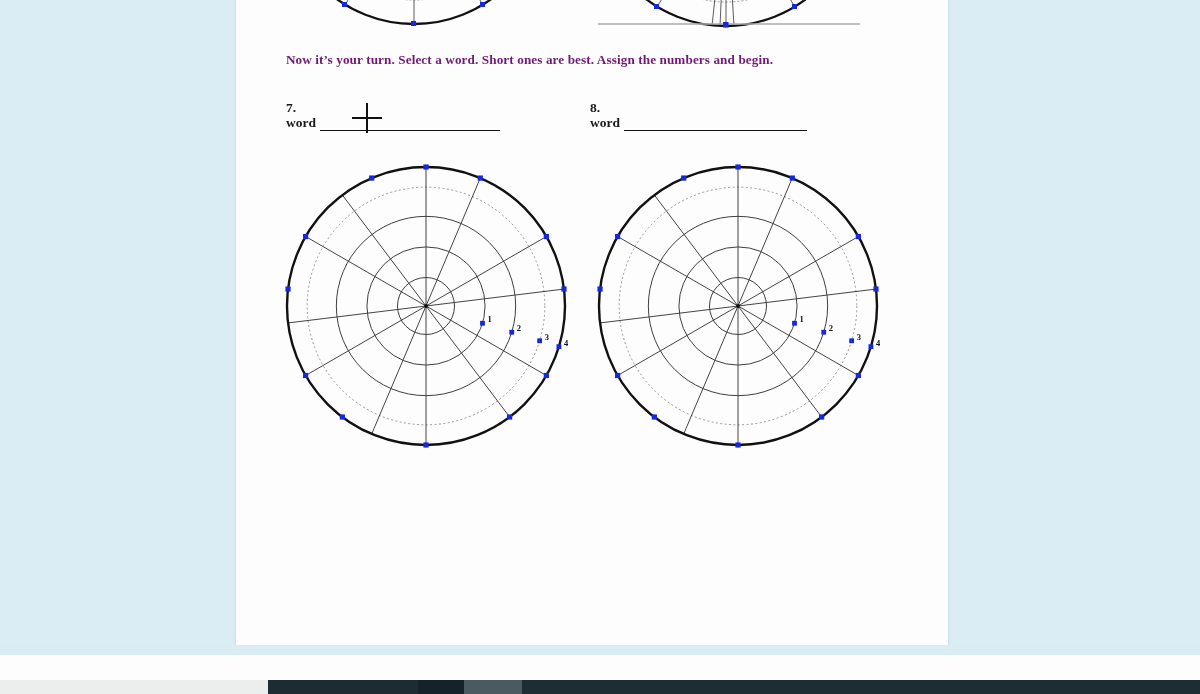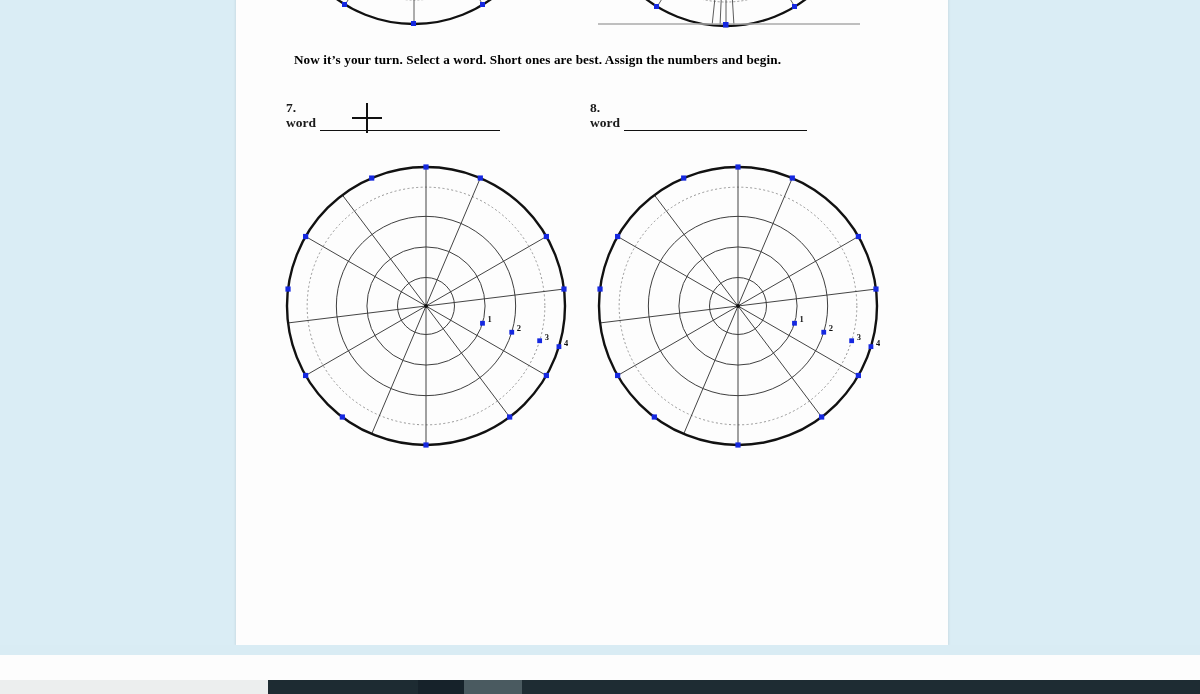--- a/index.html
+++ b/index.html
@@ -49,24 +49,23 @@
   .top-clip svg { display: block; }
 
   
   #instruction {
     position: absolute;
     left: 50px;
     top: 60px;
     font-family: "Liberation Serif", serif;
     font-size: 13.2px;
     font-weight: bold;
-    color: #000000;
+    color: #701a75;
     letter-spacing: 0.1px;
     white-space: nowrap;
-    margin-left: 8px;
   }
 
   
   .prompt {
     position: absolute;
     font-family: "Liberation Serif", serif;
     font-size: 13.5px;
     font-weight: bold;
     color: #1a1a1a;
   }

